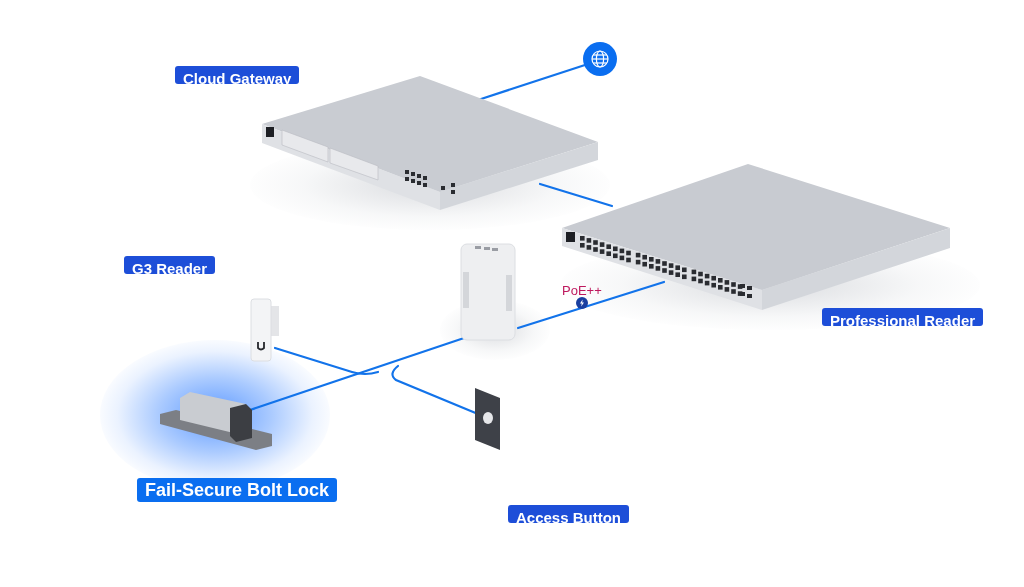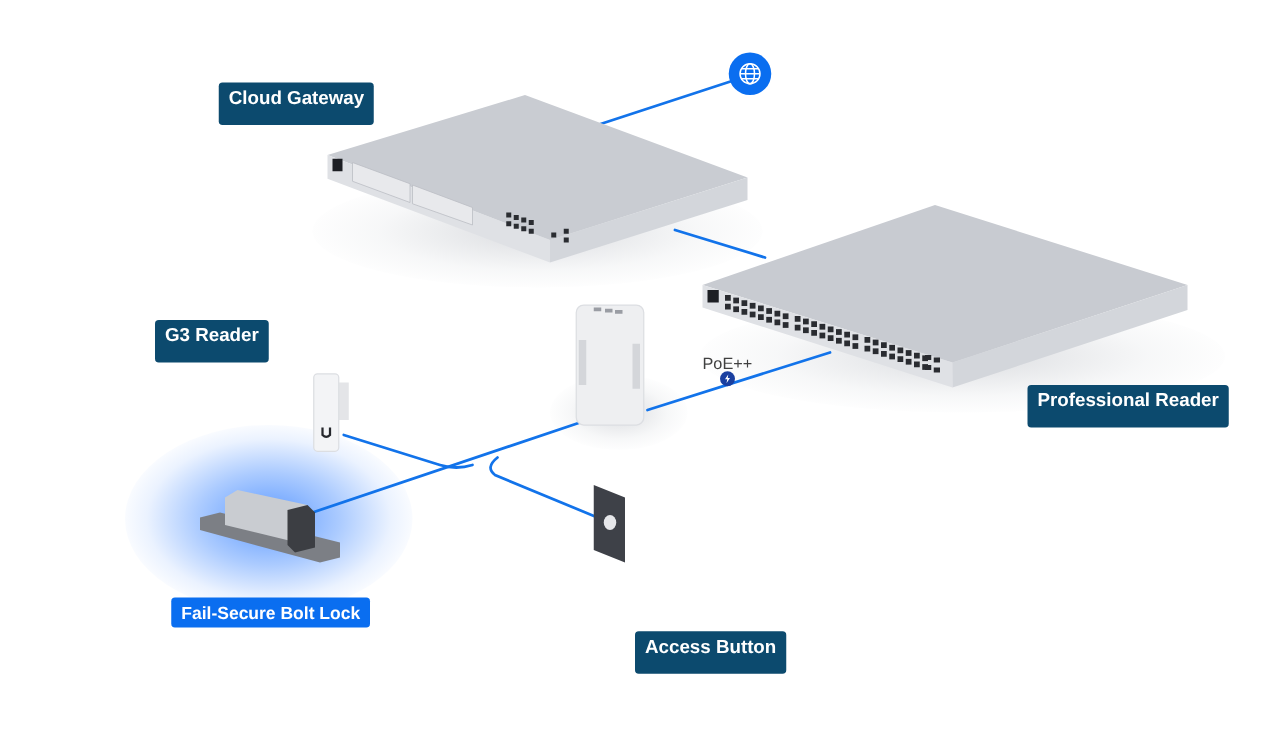--- a/index.html
+++ b/index.html
@@ -7,23 +7,23 @@
     width: 1024px; height: 587px; overflow: hidden;
     background: #ffffff;
     font-family: "Liberation Sans", "DejaVu Sans", sans-serif;
     position: relative;
   }
   .stage { position: absolute; left: 0; top: 0; width: 1024px; height: 587px; }
   svg.wires { position: absolute; left: 0; top: 0; width: 1024px; height: 587px; }
   .label {
     position: absolute;
     padding: 0 8px;
-    height: 34px; line-height: 26px;
+    height: 18px; line-height: 26px;
     border-radius: 3px;
-    background: #0c4a6e;
+    background: #1d4ed8;
     color: #ffffff;
     font-size: 15px;
     font-weight: bold;
     white-space: nowrap;
   }
   .label.active { background: #0a6ef0; }
   .glow {
     position: absolute; left: 100px; top: 340px; width: 230px; height: 150px;
     border-radius: 50%;
     background: radial-gradient(ellipse at center, rgba(40,120,255,0.75) 0%, rgba(70,140,255,0.45) 35%, rgba(120,170,255,0.15) 60%, rgba(255,255,255,0) 75%);
@@ -32,21 +32,21 @@
     position: absolute; border-radius: 50%;
     background: radial-gradient(ellipse at center, rgba(150,155,165,0.35) 0%, rgba(200,205,210,0.15) 50%, rgba(255,255,255,0) 75%);
   }
   .globe {
     position: absolute; left: 583px; top: 42px; width: 34px; height: 34px;
     border-radius: 50%; background: #0a6ef0;
     display: flex; align-items: center; justify-content: center;
   }
   .poe-text {
     position: absolute; left: 562px; top: 283px;
-    color: #404040; font-size: 13px;
+    color: #be185d; font-size: 13px;
   }
   .poe-icon {
     position: absolute; left: 576px; top: 297px; width: 12px; height: 12px;
     border-radius: 50%; background: #1a3fa0;
     display: flex; align-items: center; justify-content: center;
   }
 </style>
 </head>
 <body>
 
@@ -197,14 +197,14 @@
   <div class="poe-icon">
     <svg width="8" height="8" viewBox="0 0 8 8">
         <path d="M4.6 0.5 L2 4.4 L3.8 4.4 L3.2 7.5 L6 3.4 L4.2 3.4 Z" fill="#ffffff"></path>
       </svg>
   </div>
 
   <div class="label" style="left:175px;top:66px;">Cloud Gateway</div>
   <div class="label" style="left:822px;top:308px;">Professional Reader</div>
   <div class="label" style="left:124px;top:256px;">G3 Reader</div>
   <div class="label" style="left:508px;top:457px;margin-top:48px;">Access Button</div>
-  <div class="label active" style="left:137px;top:478px;height:24px;line-height:24px;font-size:14px;text-align:center;">Fail-Secure Bolt Lock</div>
+  <div class="label active" style="left:137px;top:478px;height:24px;line-height:24px;font-size:18px;text-align:center;">Fail-Secure Bolt Lock</div>
 </div>
 
 </body></html>

